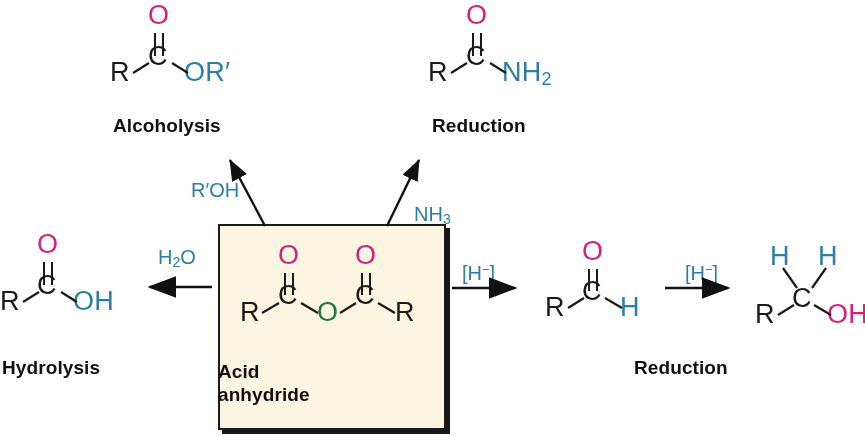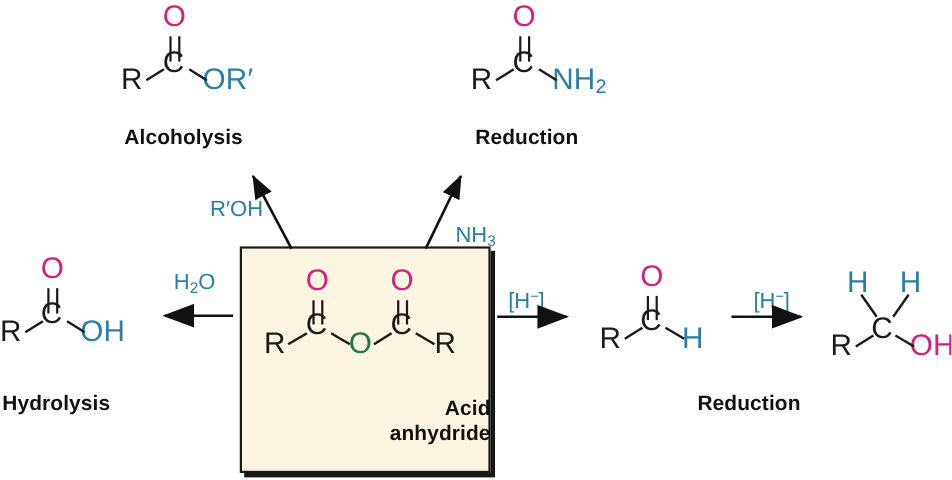--- a/index.html
+++ b/index.html
@@ -50,21 +50,21 @@
   .caption {
     position: absolute;
     font-family: "Liberation Sans", sans-serif;
     font-weight: bold;
     font-size: 19px;
     color: #111111;
     white-space: nowrap;
     letter-spacing: 0.1px;
   }
   .caption.center {
-    text-align: right;
+    text-align: left;
     line-height: 1.22;
   }
 
   
   .reagent {
     position: absolute;
     font-family: "Liberation Sans", sans-serif;
     font-size: 20px;
     color: #2b7fa4;
     white-space: nowrap;

